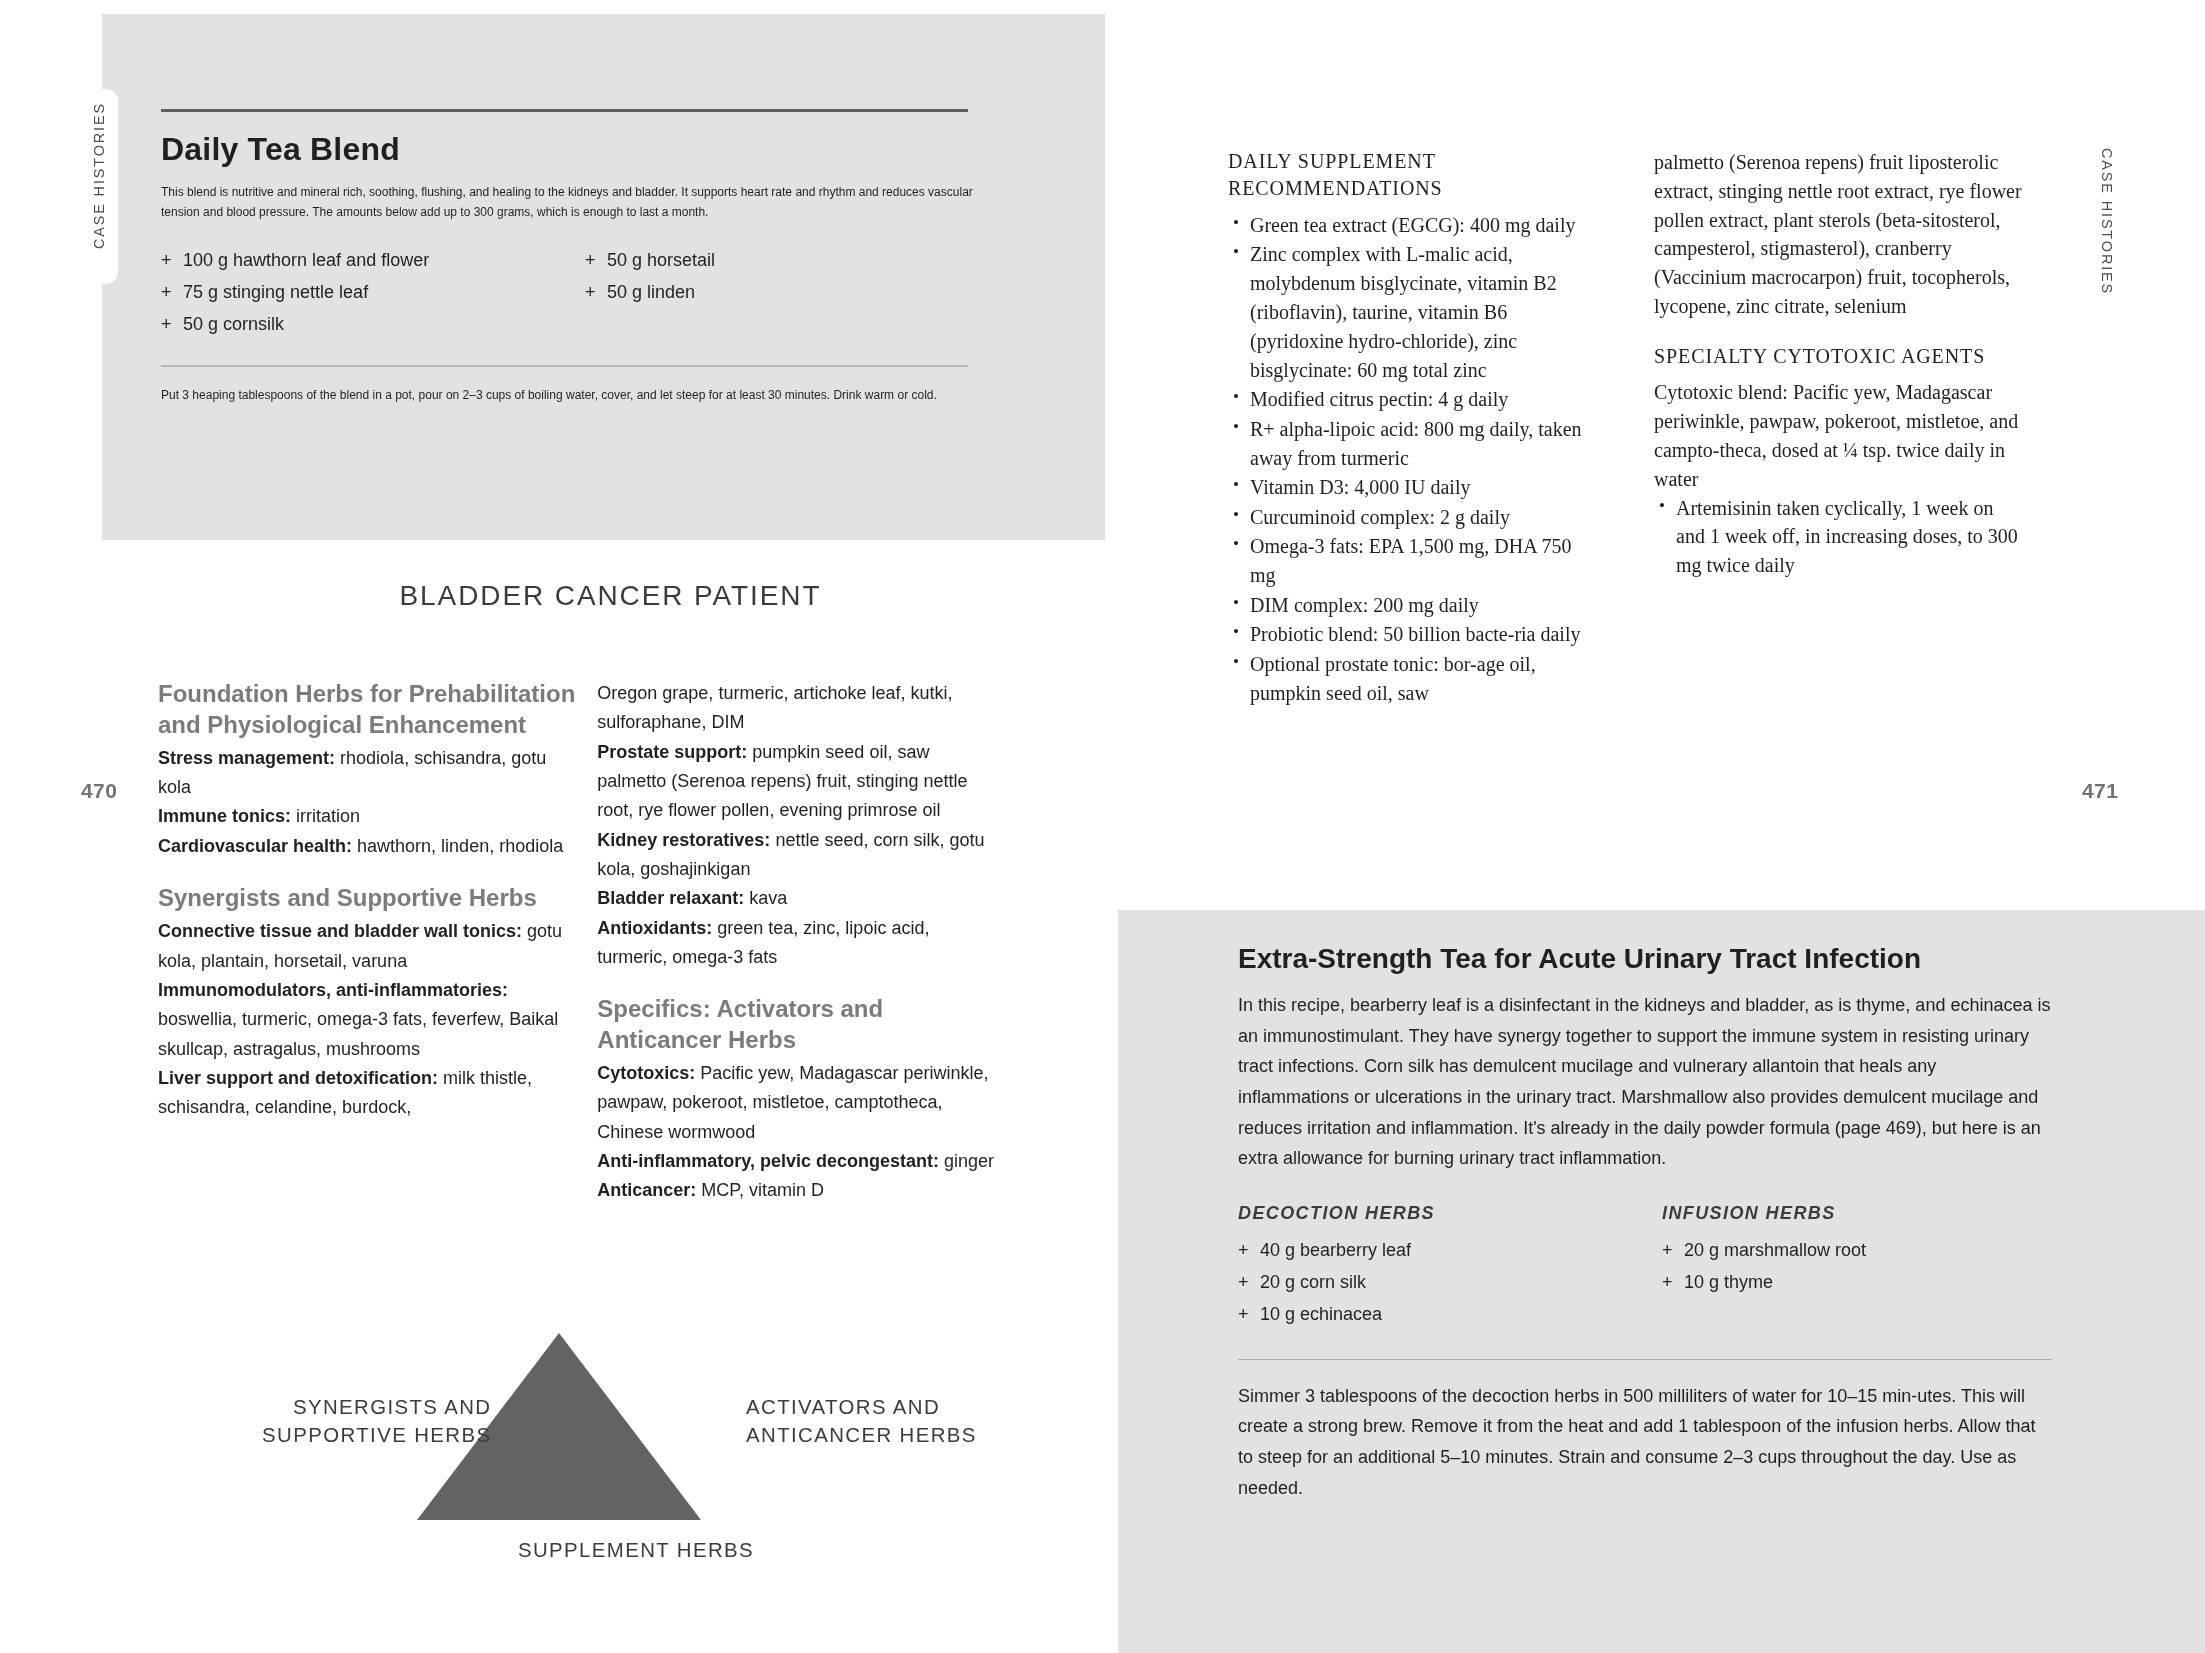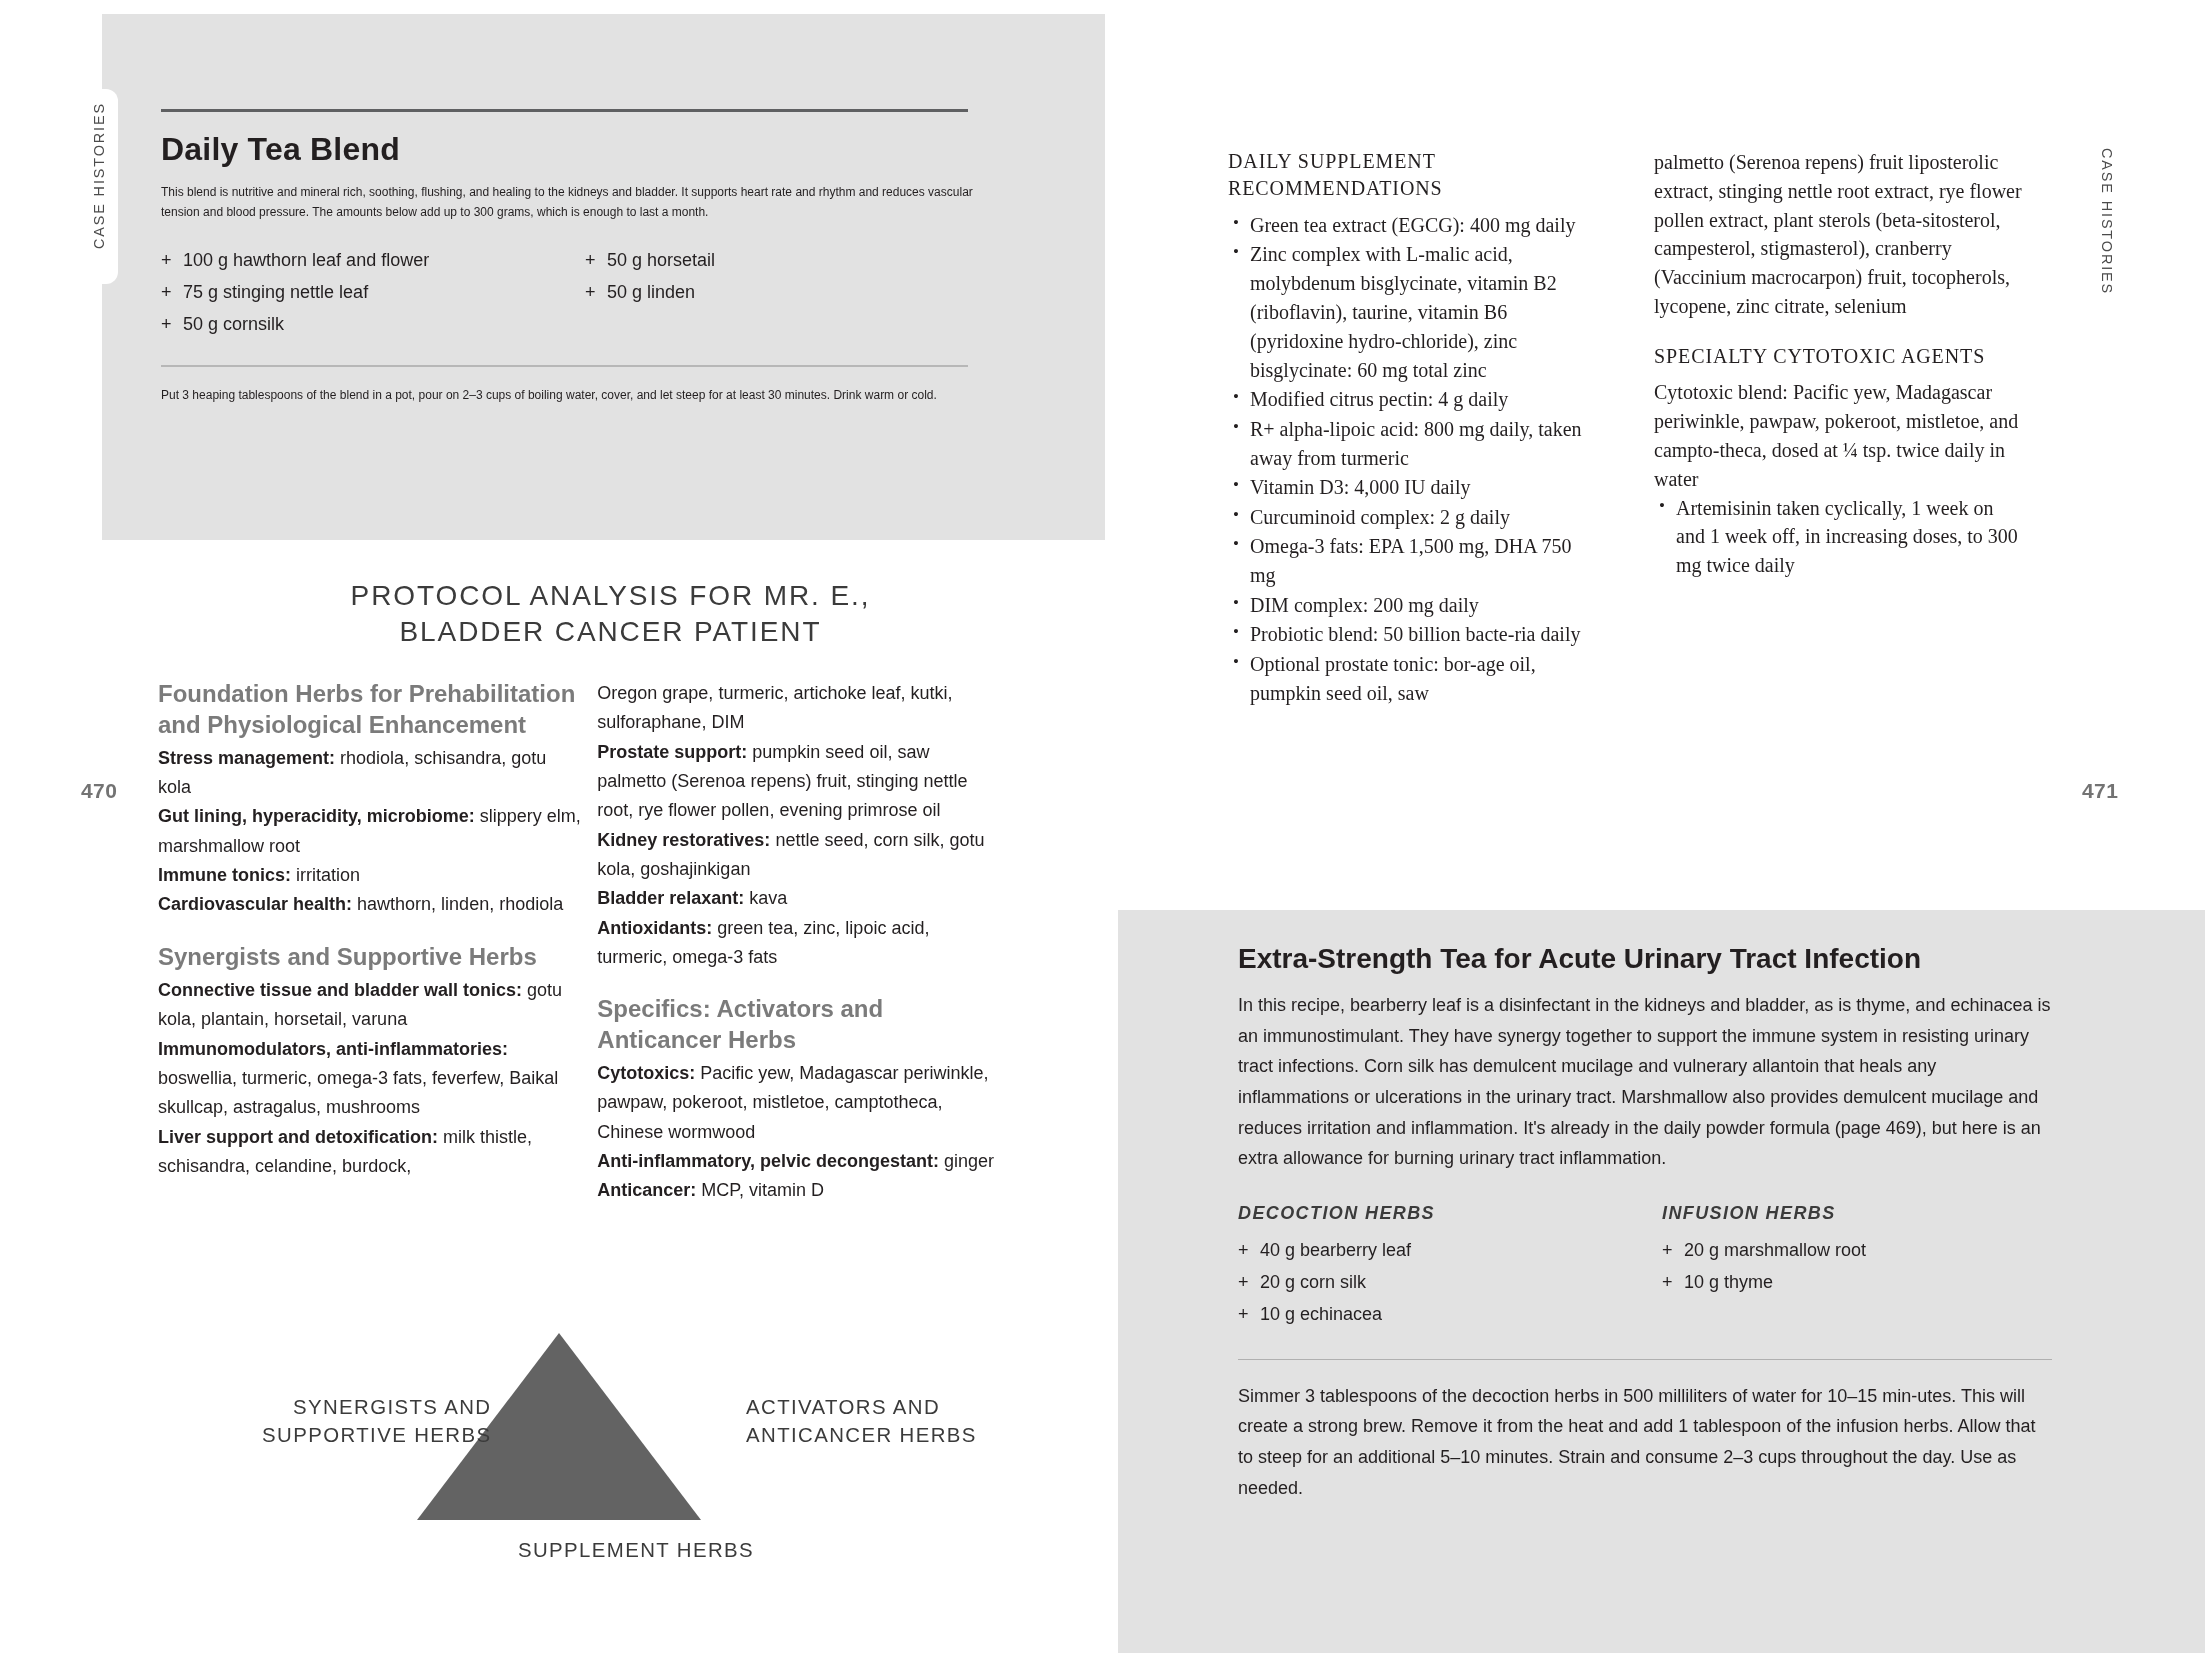--- a/index.html
+++ b/index.html
@@ -341,30 +341,28 @@
             <span>50 g linden</span>
           </div>
       </div>
     </div>
 
     <div class="rule-thin"></div>
     <div class="body-sans">Put 3 heaping tablespoons of the blend in a pot, pour on 2–3 cups of boiling water, cover, and let steep for at least 30 minutes. Drink warm or cold.</div>
   </div>
 
   <div id="protocol-title">
-    <div>PROTOCOL ANALYSIS FOR MR. E.,</div>
     <div>BLADDER CANCER PATIENT</div>
   </div>
 
   <div id="protocol-cols">
 
     <div class="proto-col">
       <div class="sub-grey">Foundation Herbs for Prehabilitation and Physiological Enhancement</div>
       <p class="proto-p"><b>Stress management:</b><span> rhodiola, schisandra, gotu kola</span></p>
-      <p class="proto-p"><b>Gut lining, hyperacidity, microbiome:</b><span> slippery elm, marshmallow root</span></p>
       <p class="proto-p"><b>Immune tonics:</b><span> irritation</span></p>
       <p class="proto-p"><b>Cardiovascular health:</b><span> hawthorn, linden, rhodiola</span></p>
 
       <div class="gap-block"></div>
 
       <div class="sub-grey">Synergists and Supportive Herbs</div>
       <p class="proto-p"><b>Connective tissue and bladder wall tonics:</b><span> gotu kola, plantain, horsetail, varuna</span></p>
       <p class="proto-p"><b>Immunomodulators, anti-inflammatories:</b><span> boswellia, turmeric, omega-3 fats, feverfew, Baikal skullcap, astragalus, mushrooms</span></p>
       <p class="proto-p"><b>Liver support and detoxification:</b><span> milk thistle, schisandra, celandine, burdock,</span></p>
     </div>

